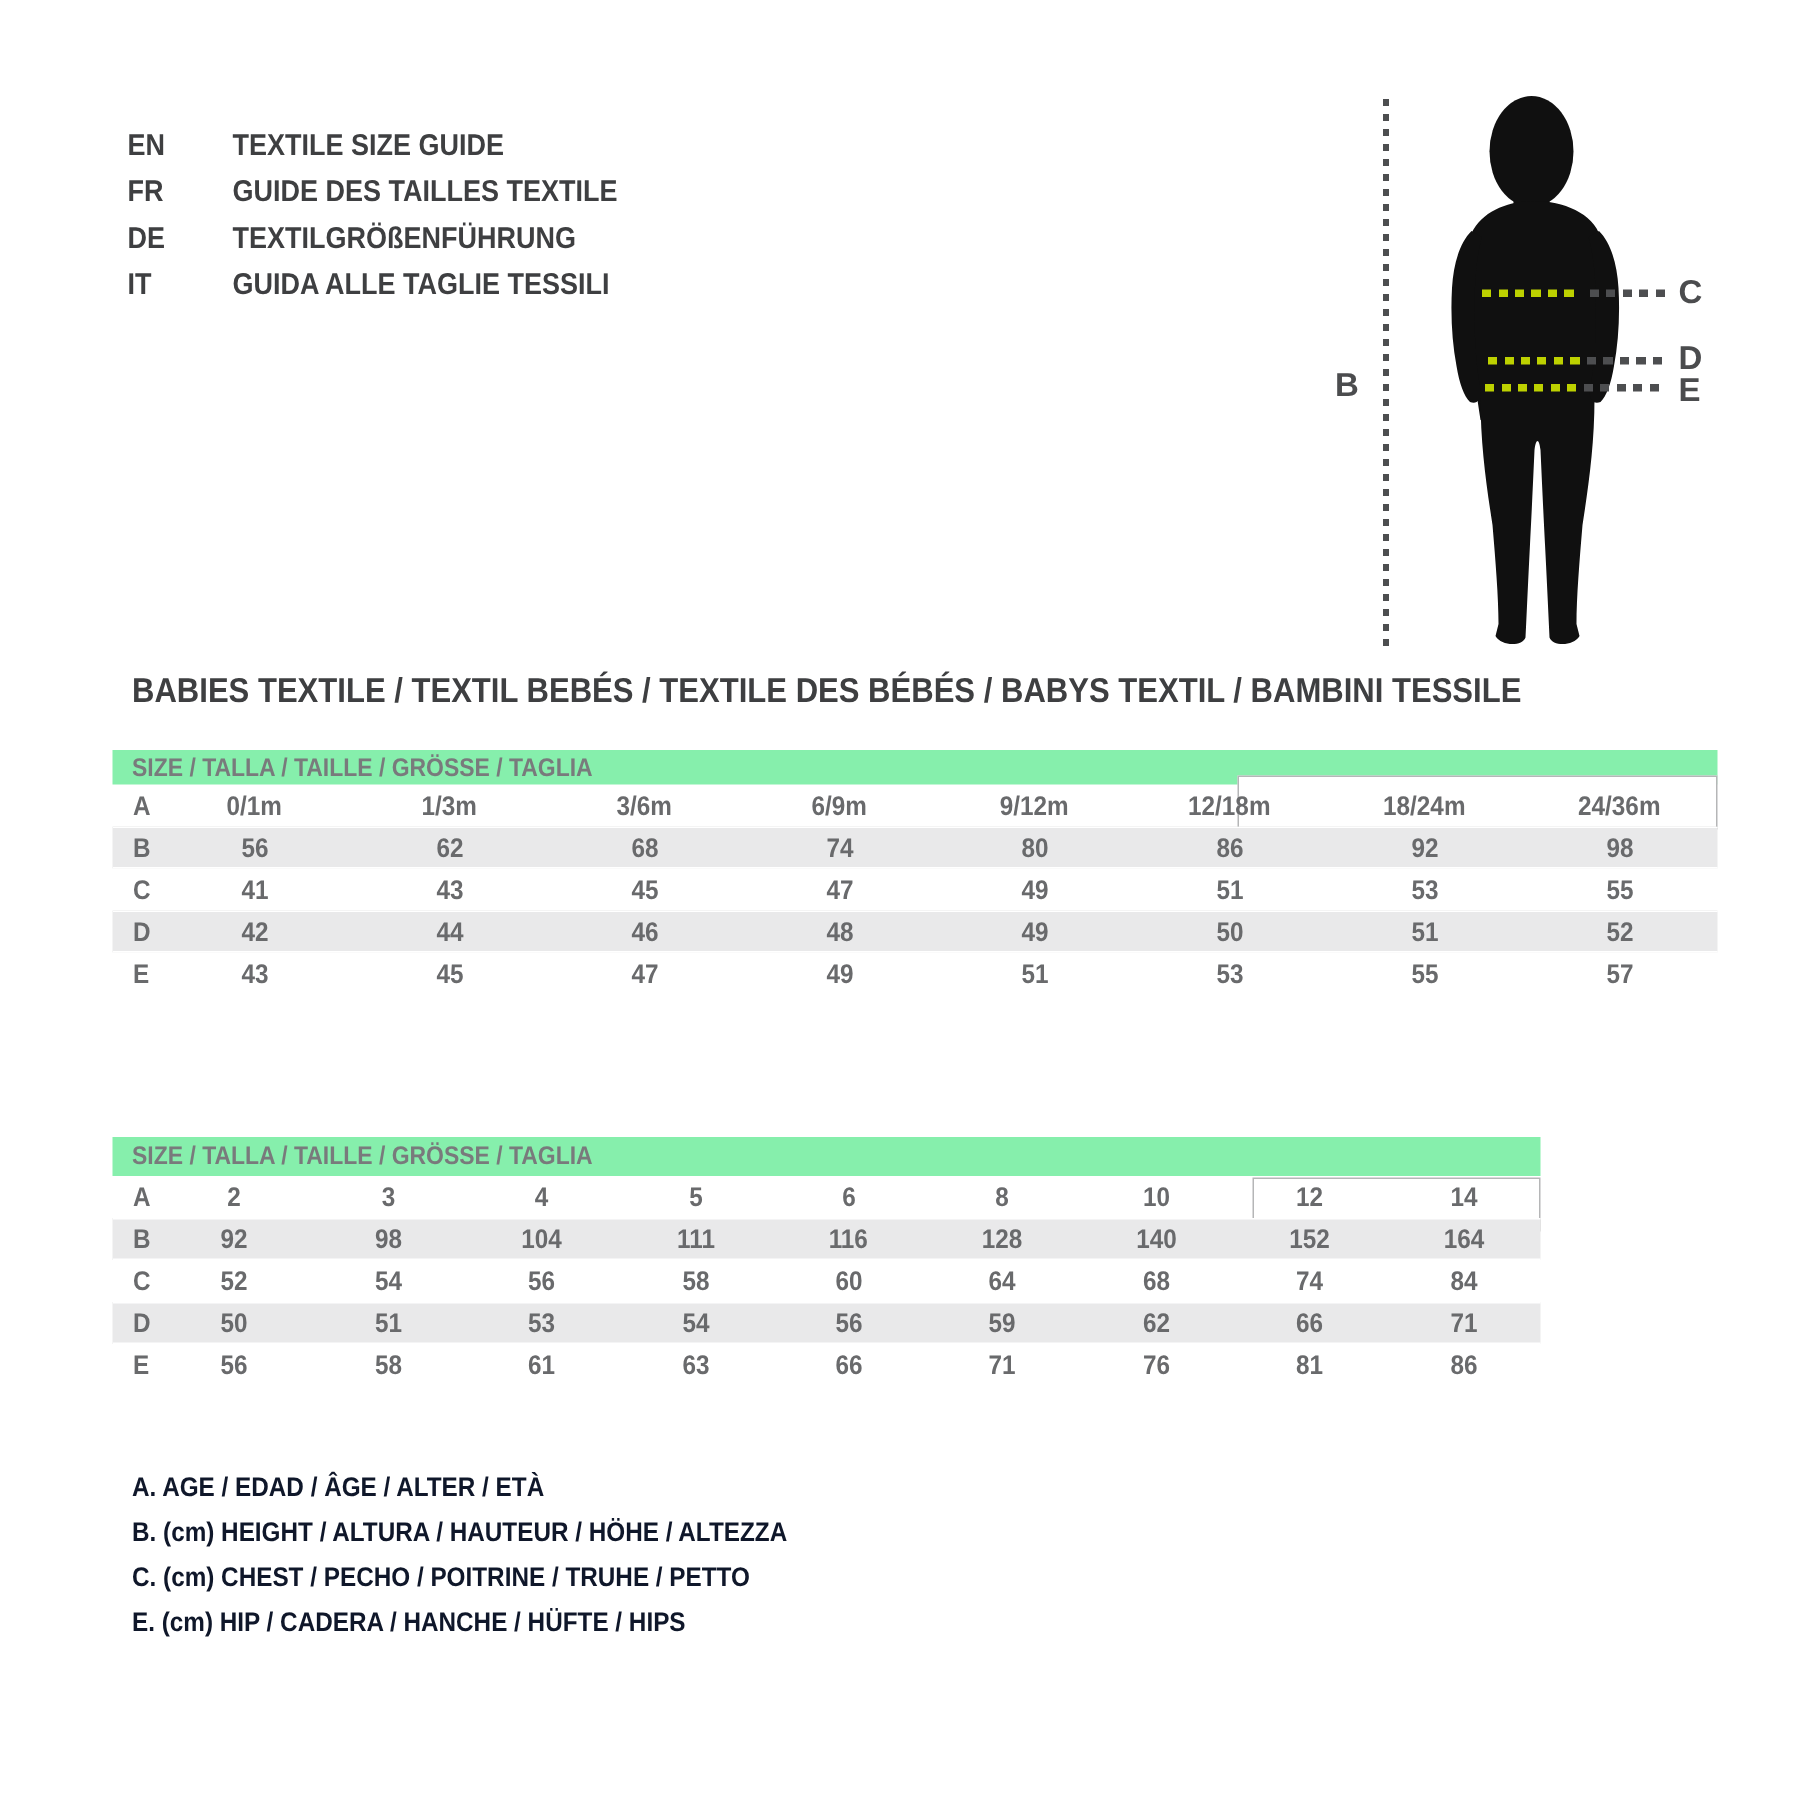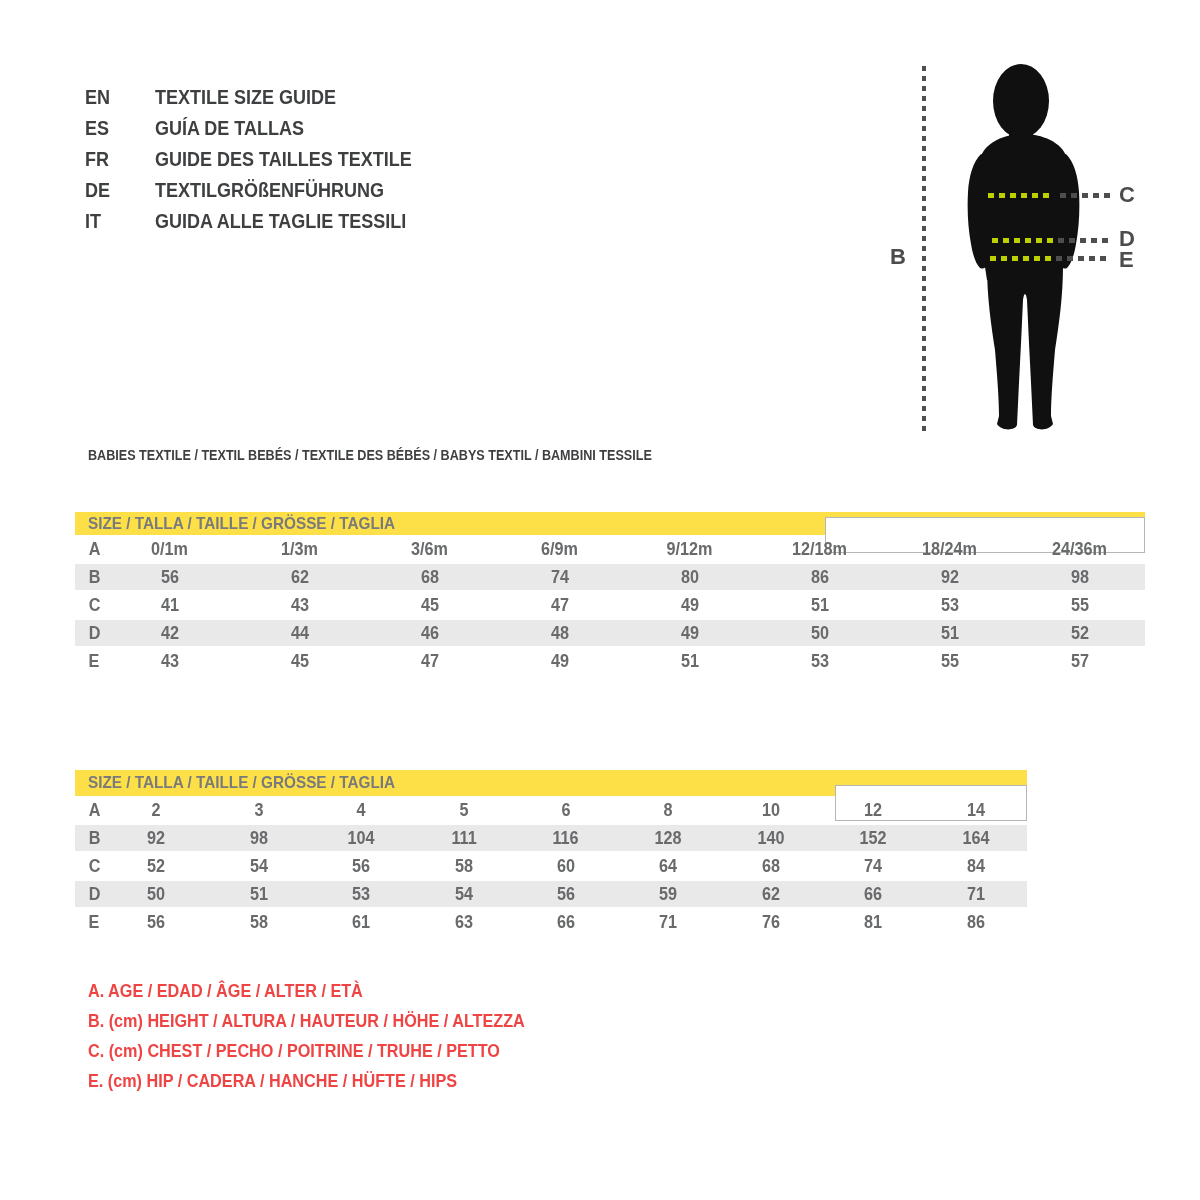--- a/index.html
+++ b/index.html
@@ -19,60 +19,56 @@
   
   .figure{position:absolute;left:0;top:0;width:1200px;height:460px;}
   .dashv{position:absolute;width:4px;background:repeating-linear-gradient(180deg,#4d4e50 0 5px,transparent 5px 10px);}
   .dashh{position:absolute;height:5px;}
   .dash-green{background:repeating-linear-gradient(90deg,#bdd100 0 6px,transparent 6px 11px);}
   .dash-dark{background:repeating-linear-gradient(90deg,#4d4e50 0 6px,transparent 6px 11px);}
   .mlabel{position:absolute;font-size:22px;font-weight:bold;color:#4b4c4e;line-height:22px;}
   .sil{position:absolute;left:966px;top:60px;}
 
   
-  .sect-title{position:absolute;left:88px;font-size:14px;font-weight:bold;color:#3e3f41;white-space:nowrap;}
+  .sect-title{position:absolute;left:88px;font-size:23px;font-weight:bold;color:#3e3f41;white-space:nowrap;}
   .t-babies{top:447px;}
   .t-children{top:720px;}
 
   
   .table{position:absolute;left:75px;}
   .babies{top:500px;width:1070px;}
   .children{top:758px;width:952px;}
-  .sizebar{background:#fde047;color:#797a7c;font-weight:bold;font-size:17px;
-           padding-left:13px;display:flex;align-items:center;margin-top:12px;}
+  .sizebar{background:#86efac;color:#797a7c;font-weight:bold;font-size:17px;
+           padding-left:13px;display:flex;align-items:center;}
   .babies .sizebar{height:23px;}
   .children .sizebar{height:26px;}
   .hlbox{position:absolute;background:#ffffff;border:1px solid #b5b6b7;z-index:1;}
   .babies .hlbox{left:750px;top:17px;width:318px;height:34px;}
   .children .hlbox{left:760px;top:27px;width:190px;height:34px;}
   .trows{position:relative;z-index:2;}
   .trow{display:grid;height:28px;align-items:center;font-size:18px;font-weight:bold;color:#696a6c;}
   .babies .trow{grid-template-columns:30px repeat(8,1fr);}
   .children .trow{grid-template-columns:30px repeat(9,1fr);}
   .trow.stripe{background:#e9e9ea;box-shadow:inset 0 1px 0 #fff, inset 0 -1px 0 #fff;}
   .tlabel{padding-left:13px;text-align:left;}
   .tcell{text-align:center;}
 
   
   .legend{position:absolute;left:88px;top:976px;}
-  .legline{height:30px;line-height:30px;font-size:18px;font-weight:bold;color:#ef4444;white-space:nowrap;}
+  .legline{height:30px;line-height:30px;font-size:18px;font-weight:bold;color:#0f172a;white-space:nowrap;}
 </style>
 </head>
 <body>
 
 <div class="page">
 
   <div class="langs">
     <div class="lrow">
       <span class="lcode cl">EN</span>
       <span class="ltitle cl">TEXTILE SIZE GUIDE</span>
-    </div>
-    <div class="lrow">
-      <span class="lcode cl">ES</span>
-      <span class="ltitle cl">GUÍA DE TALLAS</span>
     </div>
     <div class="lrow">
       <span class="lcode cl">FR</span>
       <span class="ltitle cl">GUIDE DES TAILLES TEXTILE</span>
     </div>
     <div class="lrow">
       <span class="lcode cl">DE</span>
       <span class="ltitle cl">TEXTILGRÖßENFÜHRUNG</span>
     </div>
     <div class="lrow">

